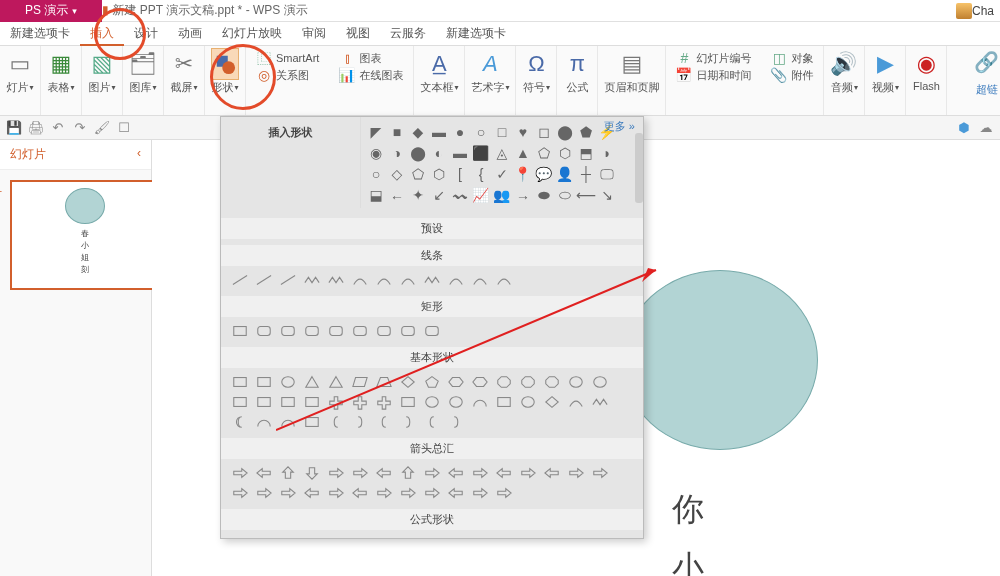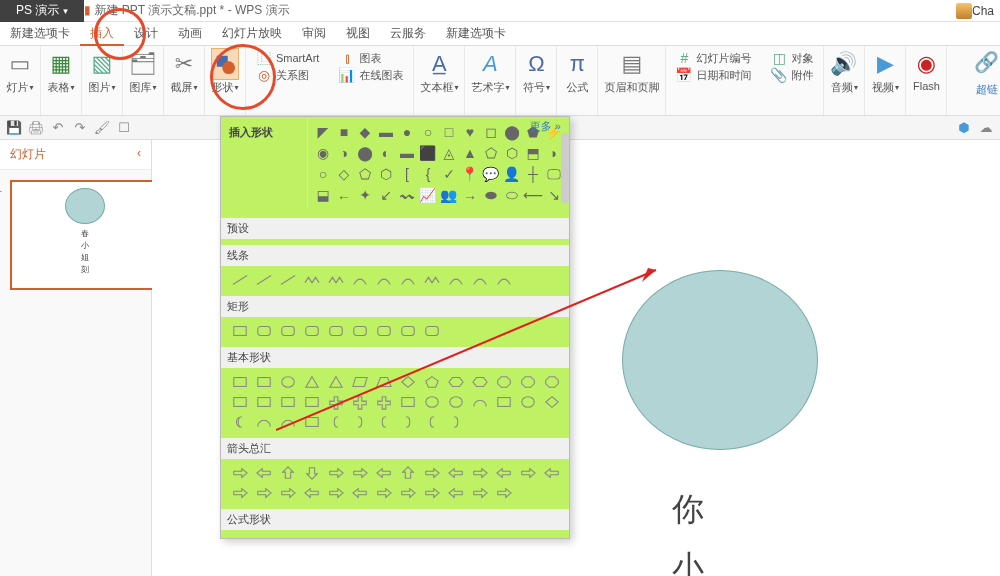--- a/index.html
+++ b/index.html
@@ -1,19 +1,19 @@
 <!DOCTYPE html>
 <html><head>
 <meta charset="utf-8">
 <style>
 * { margin: 0; padding: 0; box-sizing: border-box; font-family: "Microsoft YaHei", sans-serif; }
 body { width: 1000px; height: 576px; background: #fff; overflow: hidden; font-size: 12px; color: #444; position: relative; }
 
 .titlebar { height: 22px; display: flex; align-items: center; background: #fff; border-bottom: 1px solid #e0e0e0; }
-.brand-tab { background: #404040; color: #fff; padding: 3px 16px; font-size: 12px; }
+.brand-tab { background: #be185d; color: #fff; padding: 3px 25px; font-size: 12px; }
 .brand-tab .caret { font-size: 9px; margin-left: 4px; }
 .title-center { flex: 1; color: #666; font-size: 12px; }
 .title-center .doc-icon { color: #d25f2c; margin-right: 4px; }
 .user-area { display: flex; align-items: center; padding-right: 6px; font-size: 12px; }
 .avatar { width: 16px; height: 16px; background: linear-gradient(#f7c36a,#c08030); border-radius: 2px; }
 
 .menubar { height: 24px; display: flex; align-items: center; background: #fff; border-bottom: 1px solid #ddd; }
 .menu-item { padding: 4px 10px; color: #555; font-size: 12px; cursor: pointer; }
 .menu-item.active { color: #d25f2c; border-bottom: 2px solid #d25f2c; padding-bottom: 2px; }
 .ring { position: absolute; border: 3px solid #e34b2a; border-radius: 50%; pointer-events: none; }
@@ -38,21 +38,21 @@
 .thumb-wrap { flex: 1; padding: 10px; background: #f9f9f9; }
 .thumb { width: 150px; height: 110px; background: #fff; border: 2px solid #d25f2c; position: relative; padding-top: 6px; }
 .thumb .circle { width: 40px; height: 36px; background: #b2d4d4; border: 1px solid #7aa; border-radius: 50%; margin: 0 auto; }
 .thumb .vtxt { text-align: center; font-size: 8px; line-height: 12px; margin-top: 4px; }
 .thumb-num { position: absolute; left: -14px; top: 2px; font-size: 11px; color: #d25f2c; }
 
 .canvas { flex: 1; background: #fff; position: relative; }
 .big-circle { position: absolute; top: 130px; left: 470px; width: 196px; height: 180px; background: #b2d4d4; border: 1px solid #7aa; border-radius: 50%; }
 .big-text { position: absolute; left: 520px; top: 340px; font-size: 32px; font-family: "SimSun"; writing-mode: horizontal-tb; line-height: 58px; text-align: center; }
 
-.shapes-popup { position: absolute; left: 220px; top: 116px; width: 350px; background: #bef264; border: 1px solid #bbb; box-shadow: 3px 3px 8px rgba(0,0,0,0.2); z-index: 50; }
+.shapes-popup { position: absolute; left: 220px; top: 116px; width: 424px; background: #e5e5e5; border: 1px solid #bbb; box-shadow: 3px 3px 8px rgba(0,0,0,0.2); z-index: 50; text-align: center; }
 .popup-head { display: flex; }
 .phead-left { width: 140px; padding: 8px; border-right: 1px solid #ddd; font-size: 11px; }
 .phead-left .ptitle { font-weight: bold; margin-bottom: 4px; }
 .phead-left .pdesc { color: #666; line-height: 16px; }
 .phead-right { flex: 1; padding: 4px 6px; position: relative; }
 .more-link { position: absolute; right: 8px; top: 2px; color: #3a7abd; font-size: 11px; cursor: pointer; }
 .shape-grid { display: grid; grid-template-columns: repeat(12, 18px); gap: 3px; margin-top: 2px; }
 .sg { width: 18px; height: 18px; display: flex; align-items: center; justify-content: center; color: #666; font-size: 14px; }
 .popup-body { padding: 4px 8px 10px; max-height: 330px; overflow-y: auto; }
 .sect-title { background: #f0f0f0; padding: 3px 6px; margin: 6px -8px 4px; font-size: 11px; }

